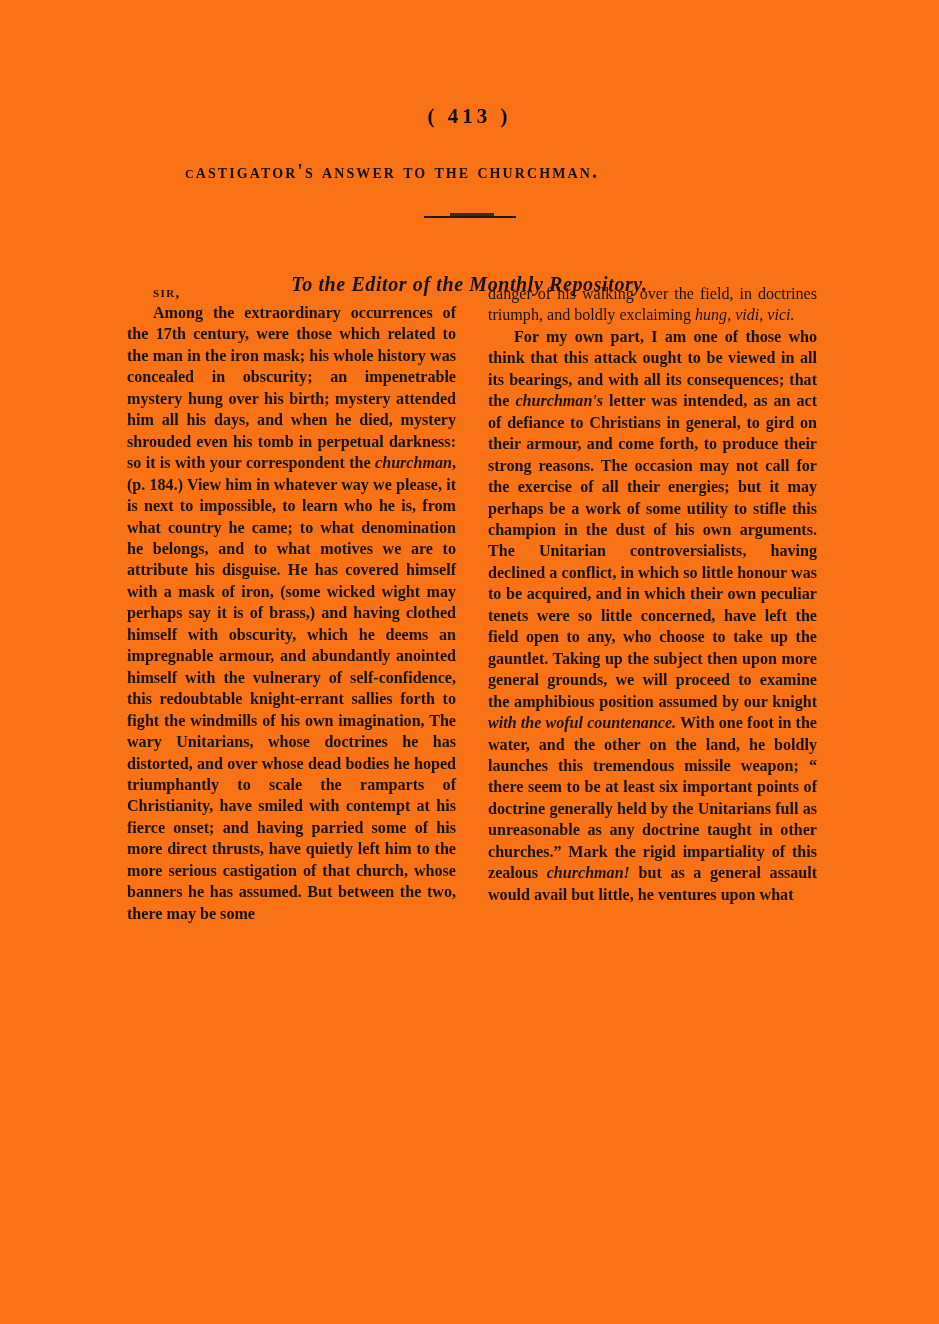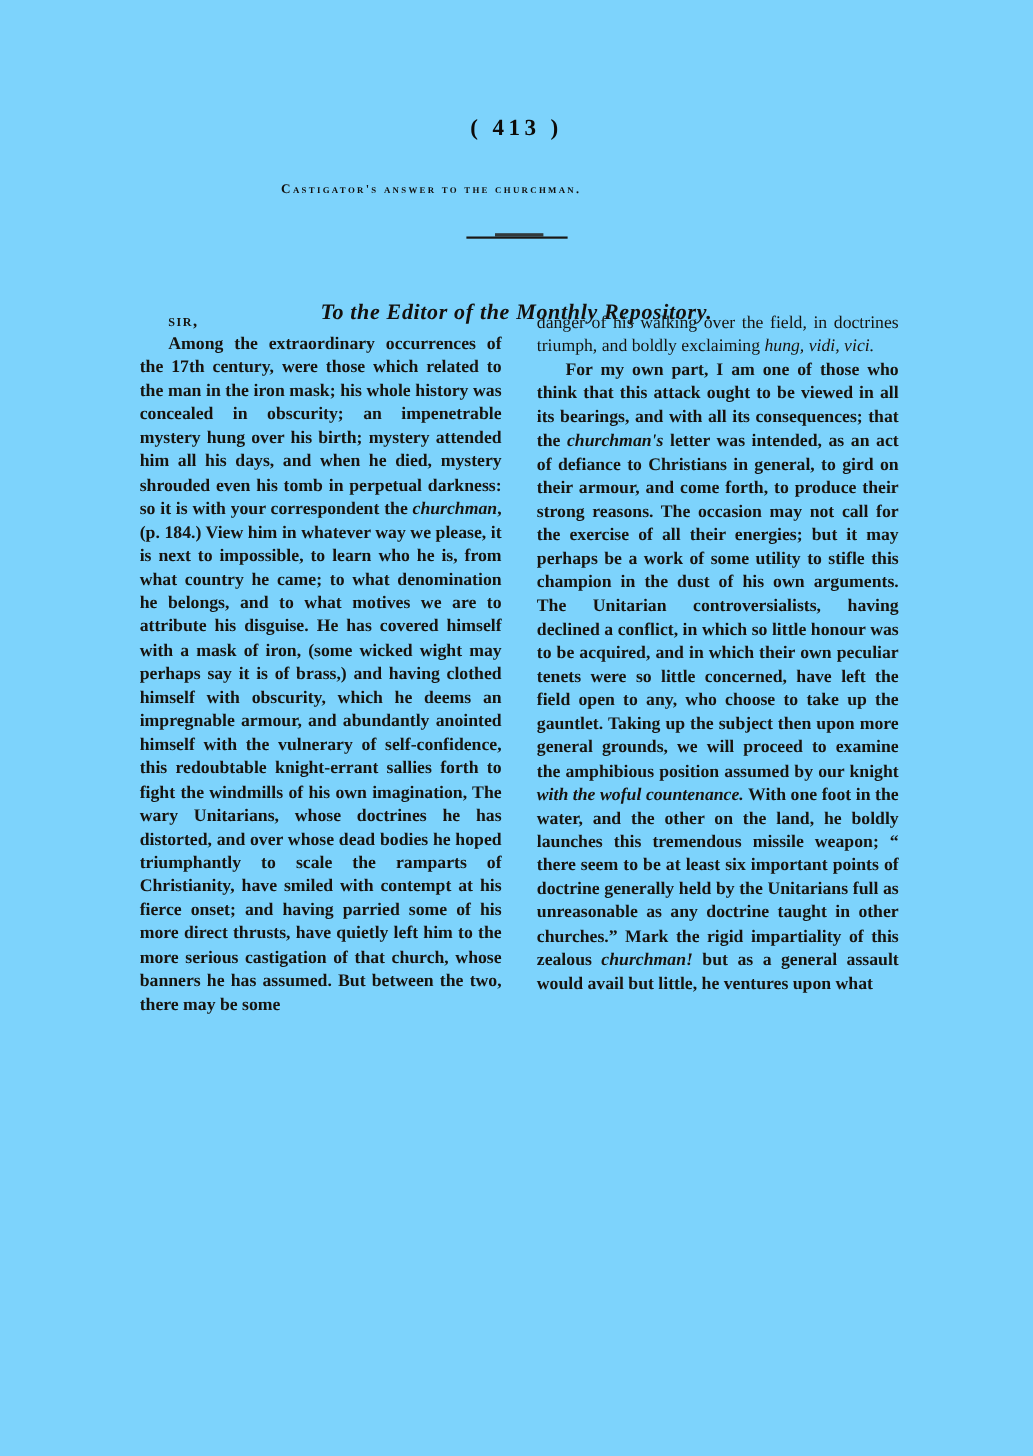--- a/index.html
+++ b/index.html
@@ -4,21 +4,21 @@
 <style>
   html, body {
     margin: 0;
     padding: 0;
     background: #ffffff;
   }
   .page {
     position: relative;
     width: 939px;
     height: 1324px;
-    background: #7dd3fc;
+    background: #f97316;
     overflow: hidden;
     font-family: "Liberation Serif", "DejaVu Serif", serif;
     color: #181512;
   }
   
   .page-number {
     position: absolute;
     top: 104px;
     left: 0;
     width: 939px;
@@ -28,21 +28,21 @@
     font-weight: 700;
     color: #0d0b09;
   }
   
   .article-head {
     position: absolute;
     top: 160px;
     left: 0;
     width: 784px;
     text-align: center;
-    font-size: 11px;
+    font-size: 20px;
     font-weight: 700;
     letter-spacing: 2.1px;
     font-variant: small-caps;
     text-transform: lowercase;
     color: #120f0c;
   }
   .article-head::first-letter { font-size: 16.5px; }
   
   .rule-wrap {
     position: absolute;

